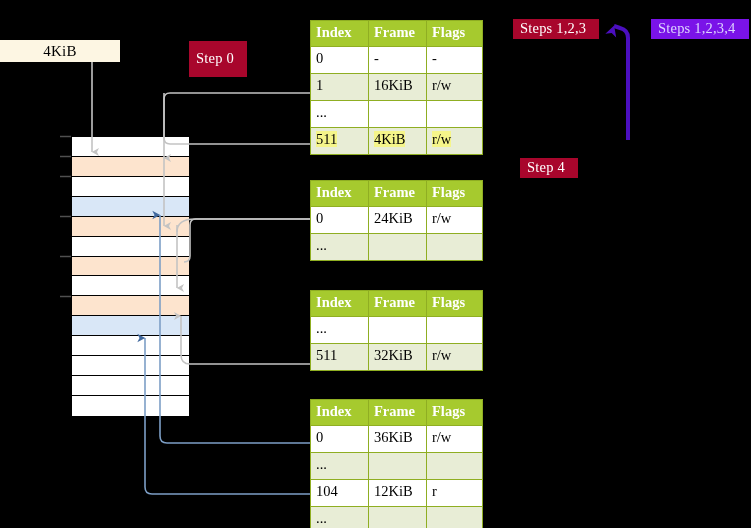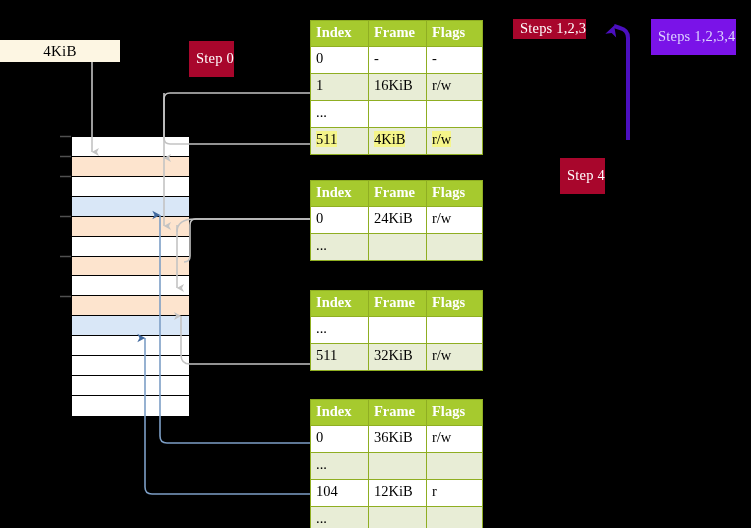--- a/index.html
+++ b/index.html
@@ -31,21 +31,21 @@
     letter-spacing: .3px;
   }
 
   
   .step-badge {
     display: flex;
     align-items: center;
     justify-content: center;
     font-size: 14.5px;
     color: #ffffff;
-    padding: 1px 0 2px 7px;
+    padding: 1px 13px 2px 7px;
     white-space: nowrap;
     letter-spacing: .2px;
     line-height: 1.15;
   }
   .badge-red { background: #a8062c; }
   .badge-purple { background: #7a13e8; color: #ddd4ff; }
 
   
   .mem-col {
     border: 1px solid #000000;
@@ -109,23 +109,23 @@
 <body>
 
 <div id="stage">
 
   <div class="abs size-box" style="left:0px; top:40px; width:120px; height:22px;">4KiB</div>
 
   <div class="abs step-badge badge-red" style="left:189px; top:41px; height:36px;">Step 0</div>
 
   <div class="abs step-badge badge-red" style="left:513px; top:19px; height:20px;">Steps 1,2,3</div>
 
-  <div class="abs step-badge badge-purple" style="left:651px; top:19px; height:36px;">Steps 1,2,3,4</div>
-
-  <div class="abs step-badge badge-red" style="left:520px; top:158px; height:36px;margin-left:40px;">Step 4</div>
+  <div class="abs step-badge badge-purple" style="left:651px; top:19px; height:20px;">Steps 1,2,3,4</div>
+
+  <div class="abs step-badge badge-red" style="left:520px; top:158px; height:20px;">Step 4</div>
 
   <div class="abs mem-col" style="left:71px; top:136px; width:119px; height:279px;" id="mem-col">
       <div class="mem-row white" style="top: 0px; height: 19.9286px;"></div>
       <div class="mem-row orange" style="top: 19.9286px; height: 19.9286px;"></div>
       <div class="mem-row white" style="top: 39.8571px; height: 19.9286px;"></div>
       <div class="mem-row blue" style="top: 59.7857px; height: 19.9286px;"></div>
       <div class="mem-row orange" style="top: 79.7143px; height: 19.9286px;"></div>
       <div class="mem-row white" style="top: 99.6429px; height: 19.9286px;"></div>
       <div class="mem-row orange" style="top: 119.571px; height: 19.9286px;"></div>
       <div class="mem-row white" style="top: 139.5px; height: 19.9286px;"></div>

